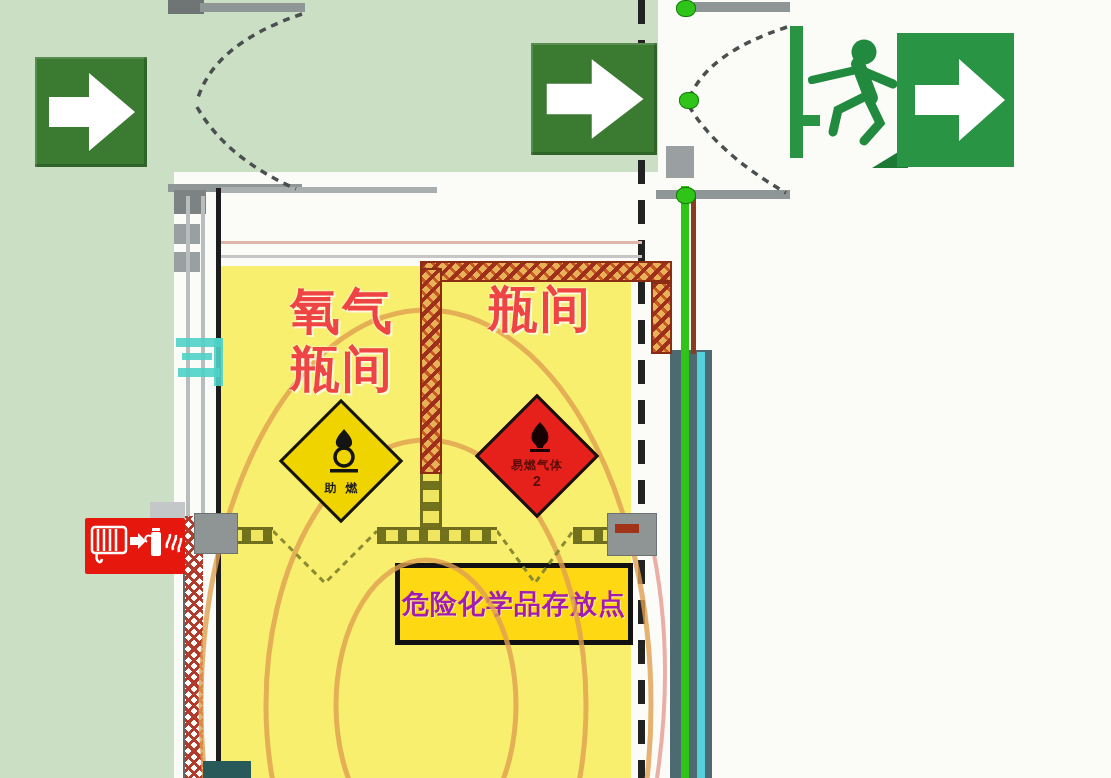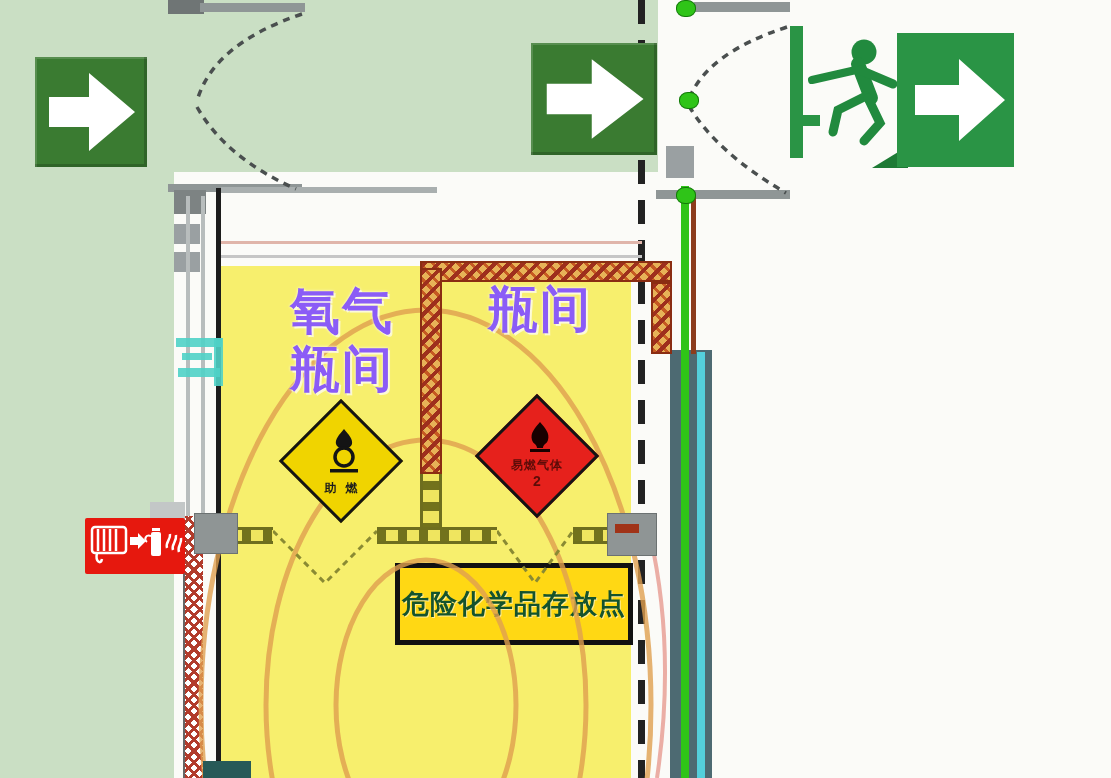--- a/index.html
+++ b/index.html
@@ -29,26 +29,26 @@
     border-top:3px solid #6e6e1e;border-bottom:3px solid #6e6e1e;box-sizing:border-box;}
   .hatch-olive-v{background-color:#efe55f;
     background-image:repeating-linear-gradient(0deg,#72721c 0 9px,rgba(0,0,0,0) 9px 21px);
     border-left:3px solid #6e6e1e;border-right:3px solid #6e6e1e;box-sizing:border-box;}
 
   .post{background:#8f9595;border:1px solid #6c7272;box-sizing:border-box;}
 
   
   .room-yellow{background:#f7ef6d;}
 
-  .room-label{color:#8b5cf6;font-weight:900;font-size:50px;line-height:1.16;text-align:center;
+  .room-label{color:#ef4444;font-weight:900;font-size:50px;line-height:1.16;text-align:center;
     text-shadow:0 0 3px #fff,2px 2px 0 rgba(255,255,255,.65);letter-spacing:2px;}
 
   .storage-label{background:#ffd814;border:5px solid #111;box-sizing:border-box;
     display:flex;align-items:center;justify-content:center;}
-  .storage-label span{color:#14532d;font-weight:900;font-size:27px;letter-spacing:1px;
+  .storage-label span{color:#a21caf;font-weight:900;font-size:27px;letter-spacing:1px;
     text-shadow:1px 1px 0 rgba(255,255,255,.55);white-space:nowrap;}
 
   
   .diamond{transform:rotate(45deg);box-sizing:border-box;border:3px solid #141414;}
   .diamond-yellow{background:#f0d400;}
   .diamond-red{background:#e6211c;}
   .diamond-inner{position:absolute;left:0;top:0;width:100%;height:100%;transform:rotate(-45deg);}
   .dm-text{position:absolute;width:100%;text-align:center;font-weight:900;}
   .oxidizer-word{color:#1c1c1c;font-size:12px;letter-spacing:9px;text-indent:9px;}
   .flam-word{color:#5d0c08;font-size:12px;letter-spacing:1px;}

